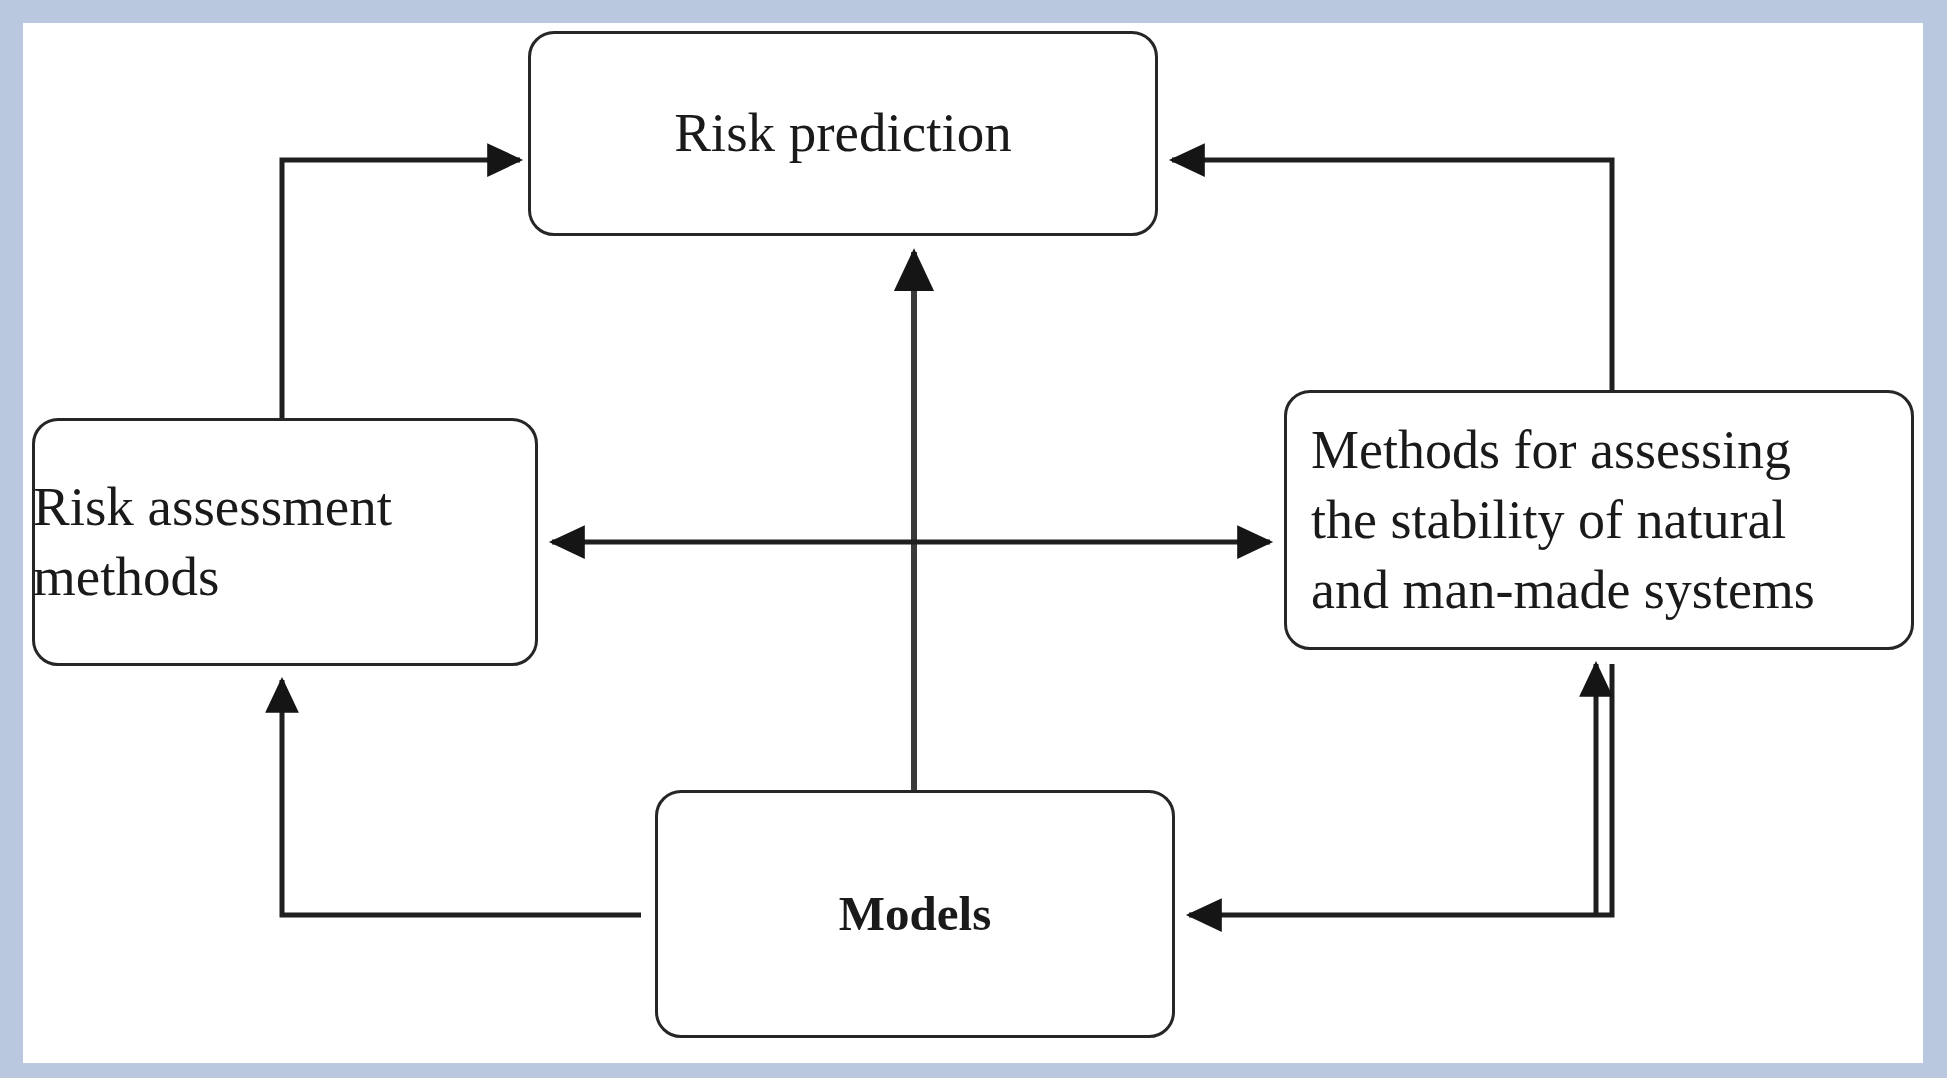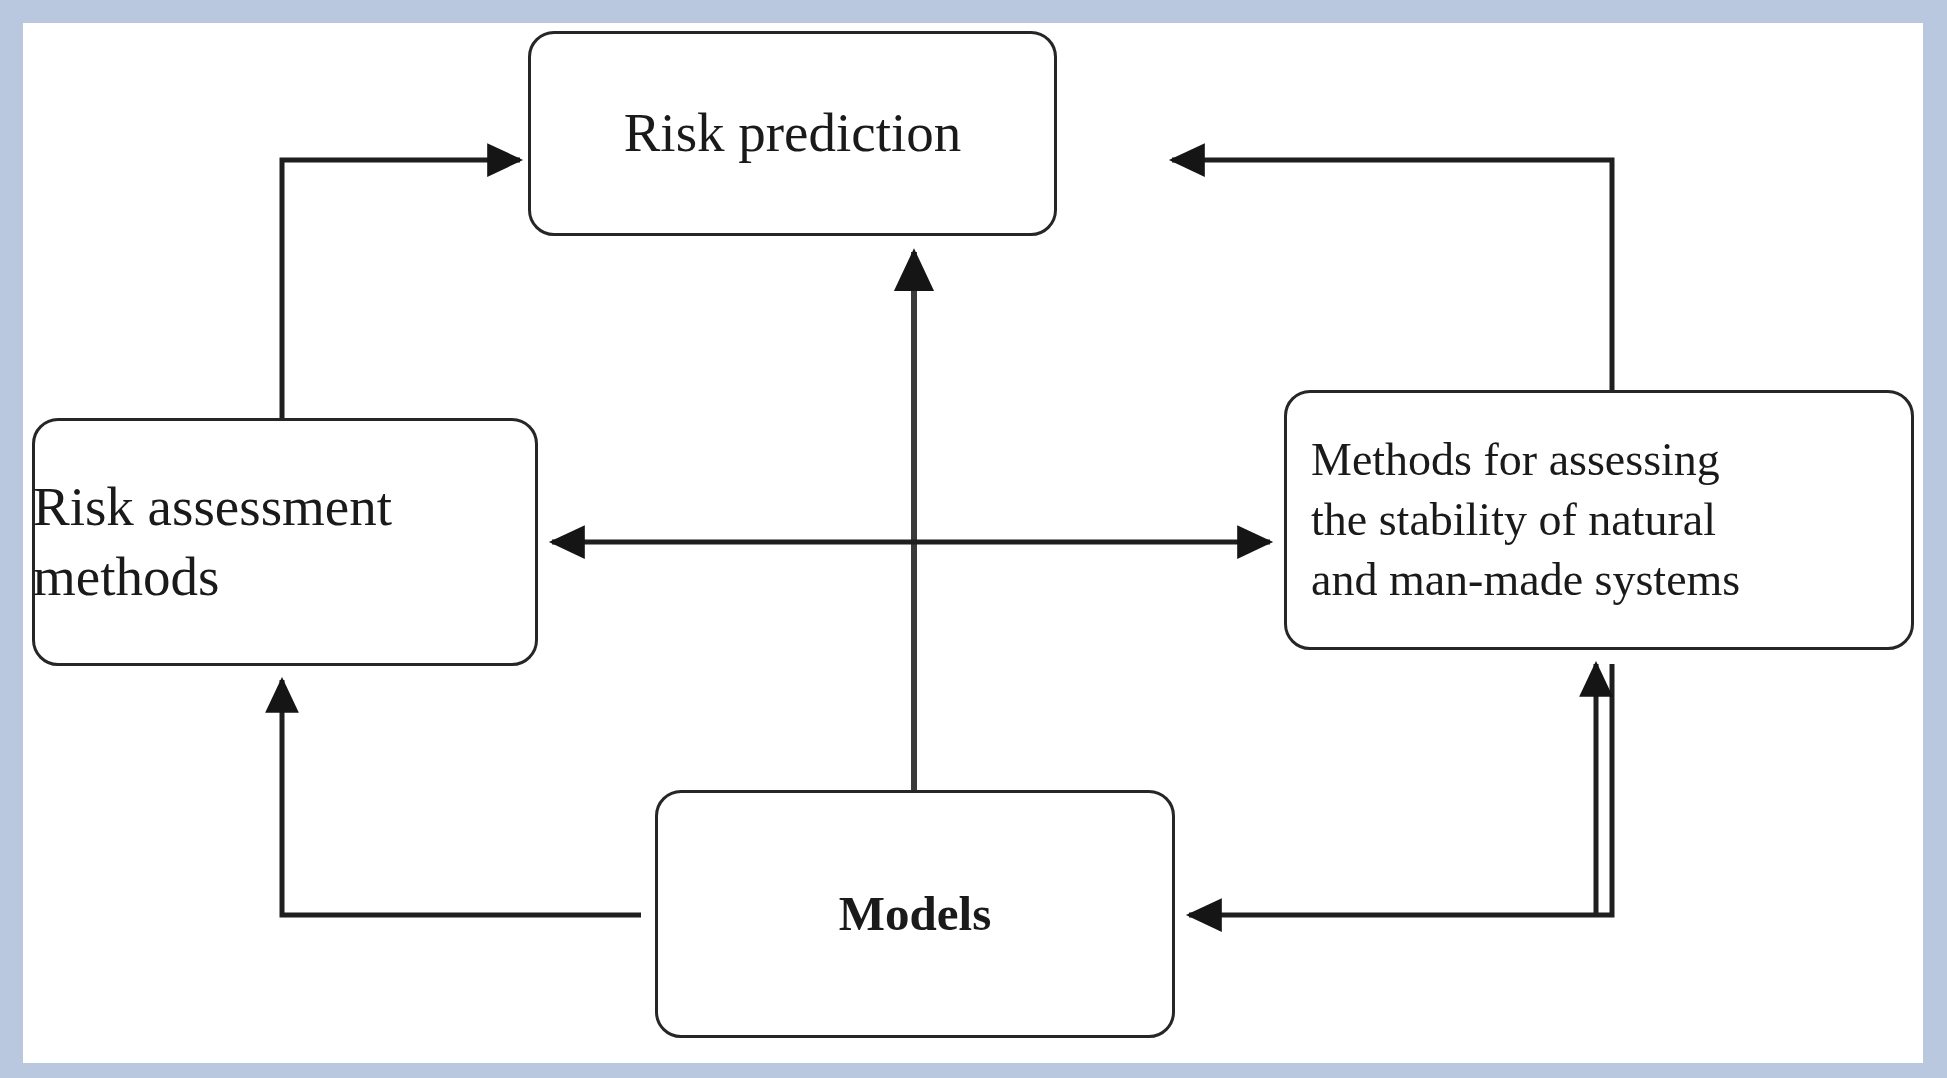--- a/index.html
+++ b/index.html
@@ -66,21 +66,21 @@
   .node-label {
     font-family: "Liberation Serif", "DejaVu Serif", serif;
     color: #1a1a1a;
     line-height: 1.28;
     white-space: pre-line;
   }
   
   #node-risk-prediction {
     left: 528px;
     top: 31px;
-    width: 529px;
+    width: 630px;
     height: 205px;
   }
   #node-risk-prediction .node-label {
     font-size: 55px;
     text-align: center;
   }
   #node-risk-assessment {
     left: 32px;
     top: 418px;
     width: 506px;
@@ -94,21 +94,21 @@
     margin-left: -2px;
   }
   #node-stability {
     left: 1284px;
     top: 390px;
     width: 630px;
     height: 260px;
     justify-content: flex-start;
   }
   #node-stability .node-label {
-    font-size: 46px;
+    font-size: 54px;
     text-align: left;
     padding-left: 24px;
     line-height: 1.30;
   }
   #node-models {
     left: 655px;
     top: 790px;
     width: 520px;
     height: 248px;
   }

